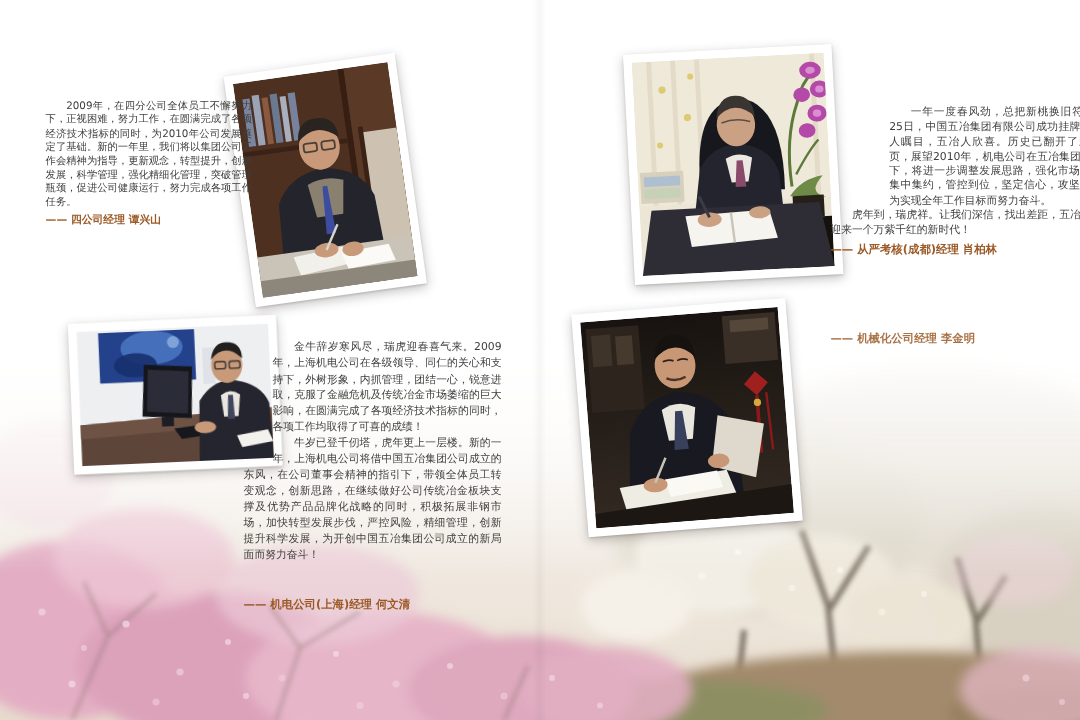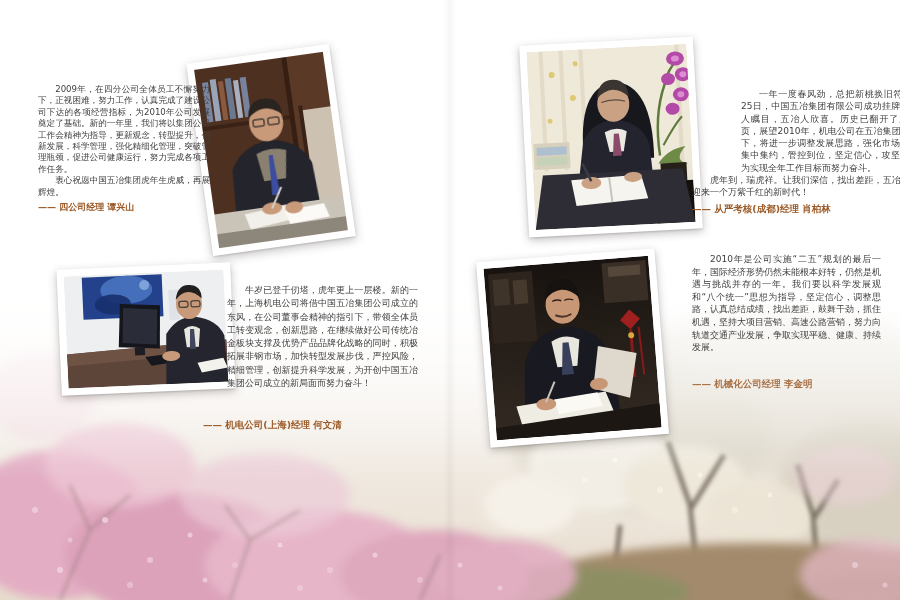--- a/index.html
+++ b/index.html
@@ -312,37 +312,36 @@
 
       <polygon points="22,140 112,132 120,156 28,166" fill="#efece4"></polygon>
       <polygon points="60,136 104,132 108,146 64,151" fill="#fbf9f4"></polygon>
       <ellipse cx="52" cy="140" rx="10" ry="6" fill="#c79776"></ellipse>
       <line x1="52" y1="138" x2="62" y2="118" stroke="#c8c4ba" stroke-width="2"></line>
       <polygon points="0,160 165,148 165,172 0,172" fill="#1c1712"></polygon>
     </svg>
   </div>
 
   <div class="msg msg1">
-    <p>2009年，在四分公司全体员工不懈努力下，正视困难，努力工作，认真完成了建设公司下达的各项经营指标，为2010年公司发展奠定了基础。新的一年里，我们将以集团公司工作会精神为指导，更新观念，转型提升，创新发展，科学管理，强化精细化管理，突破管理瓶颈，促进公司健康运行，努力完成各项工作任务。</p>
-    <p>衷心祝愿中国五冶集团虎年生虎威，再展辉煌。</p>
+    <p>2009年，在四分公司全体员工不懈努力下，正视困难，努力工作，在圆满完成了各项经济技术指标的同时，为2010年公司发展奠定了基础。新的一年里，我们将以集团公司工作会精神为指导，更新观念，转型提升，创新发展，科学管理，强化精细化管理，突破管理瓶颈，促进公司健康运行，努力完成各项工作任务。</p>
     <div class="sig">—— 四公司经理  谭兴山</div>
   </div>
 
   <div class="msg msg2">
     <span class="wrap-spacer sp2"></span>
+    <p>金牛辞岁寒风尽，瑞虎迎春喜气来。2009年，上海机电公司在各级领导、同仁的关心和支持下，外树形象，内抓管理，团结一心，锐意进取，克服了金融危机及传统冶金市场萎缩的巨大影响，在圆满完成了各项经济技术指标的同时，各项工作均取得了可喜的成绩！</p>
     <p>牛岁已登千仞塔，虎年更上一层楼。新的一年，上海机电公司将借中国五冶集团公司成立的东风，在公司董事会精神的指引下，带领全体员工转变观念，创新思路，在继续做好公司传统冶金板块支撑及优势产品品牌化战略的同时，积极拓展非钢市场，加快转型发展步伐，严控风险，精细管理，创新提升科学发展，为开创中国五冶集团公司成立的新局面而努力奋斗！</p>
     <div class="sig">—— 机电公司(上海)经理  何文清</div>
   </div>
 
   <div class="msg msg3">
     <span class="wrap-spacer sp3"></span>
     <p>一年一度春风劲，总把新桃换旧符。1月25日，中国五冶集团有限公司成功挂牌，令世人瞩目，五冶人欣喜。历史已翻开了新的一页，展望2010年，机电公司在五冶集团的领导下，将进一步调整发展思路，强化市场开拓，集中集约，管控到位，坚定信心，攻坚克难，为实现全年工作目标而努力奋斗。</p>
     <p>虎年到，瑞虎祥。让我们深信，找出差距，五冶人必将迎来一个万紫千红的新时代！</p>
     <div class="sig">—— 从严考核(成都)经理  肖柏林</div>
   </div>
 
   <div class="msg msg4">
     <span class="wrap-spacer sp4"></span>
-    <p>2010年是公司实施“二五”规划的最后一年，国际经济形势仍然未能根本好转，仍然是机遇与挑战并存的一年。我们要以科学发展观和“八个统一”思想为指导，坚定信心，调整思路，认真总结成绩，找出差距，鼓舞干劲，抓住机遇，坚持大项目营销、高速公路营销，努力向轨道交通产业发展，争取实现平稳、健康、持续发展。</p>
     <div class="sig">—— 机械化公司经理  李金明</div>
   </div>
 
 </div>
 
 </body></html>

